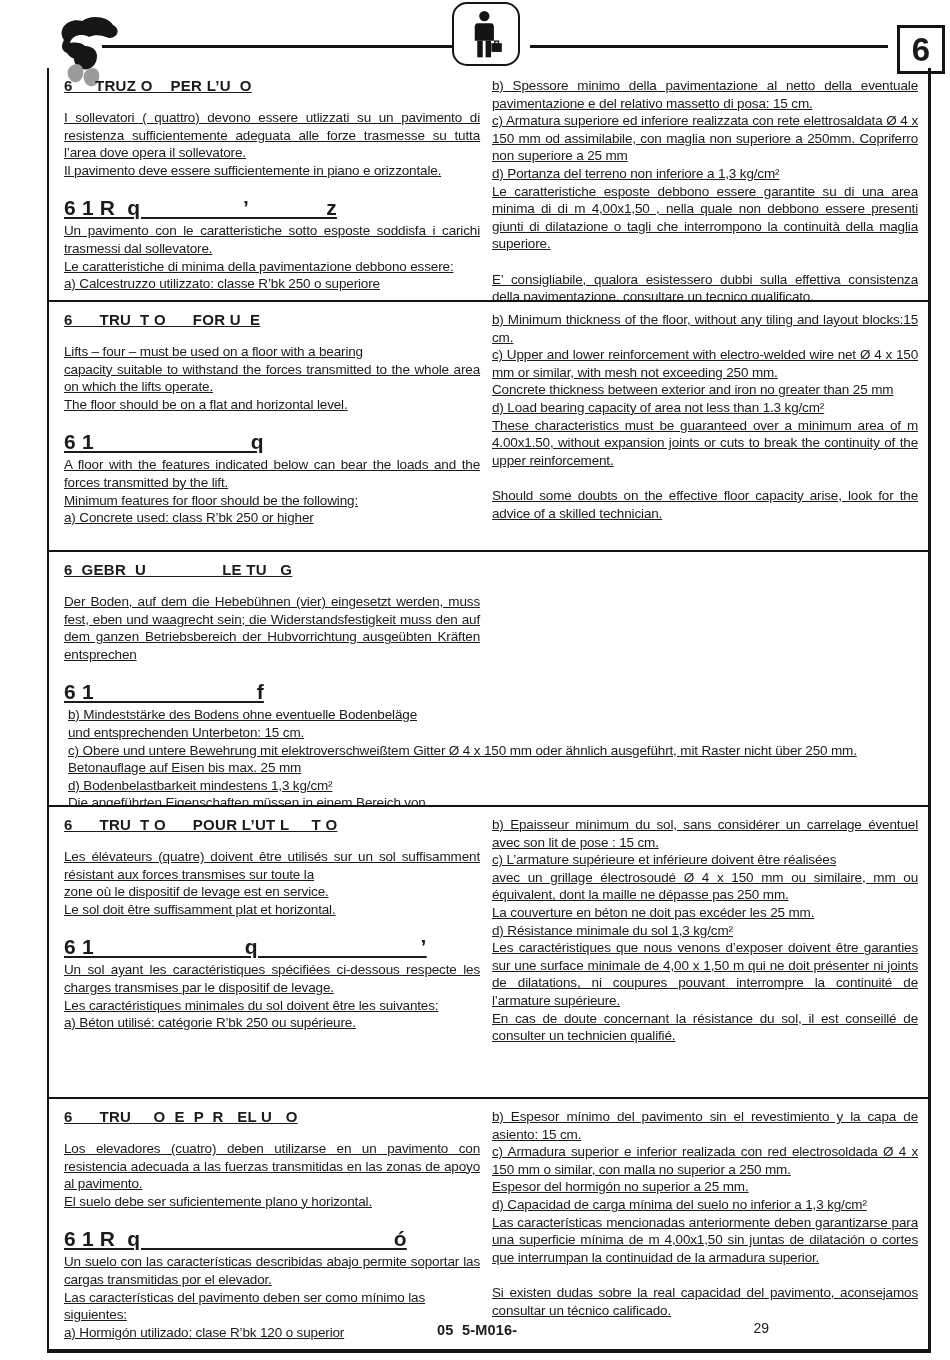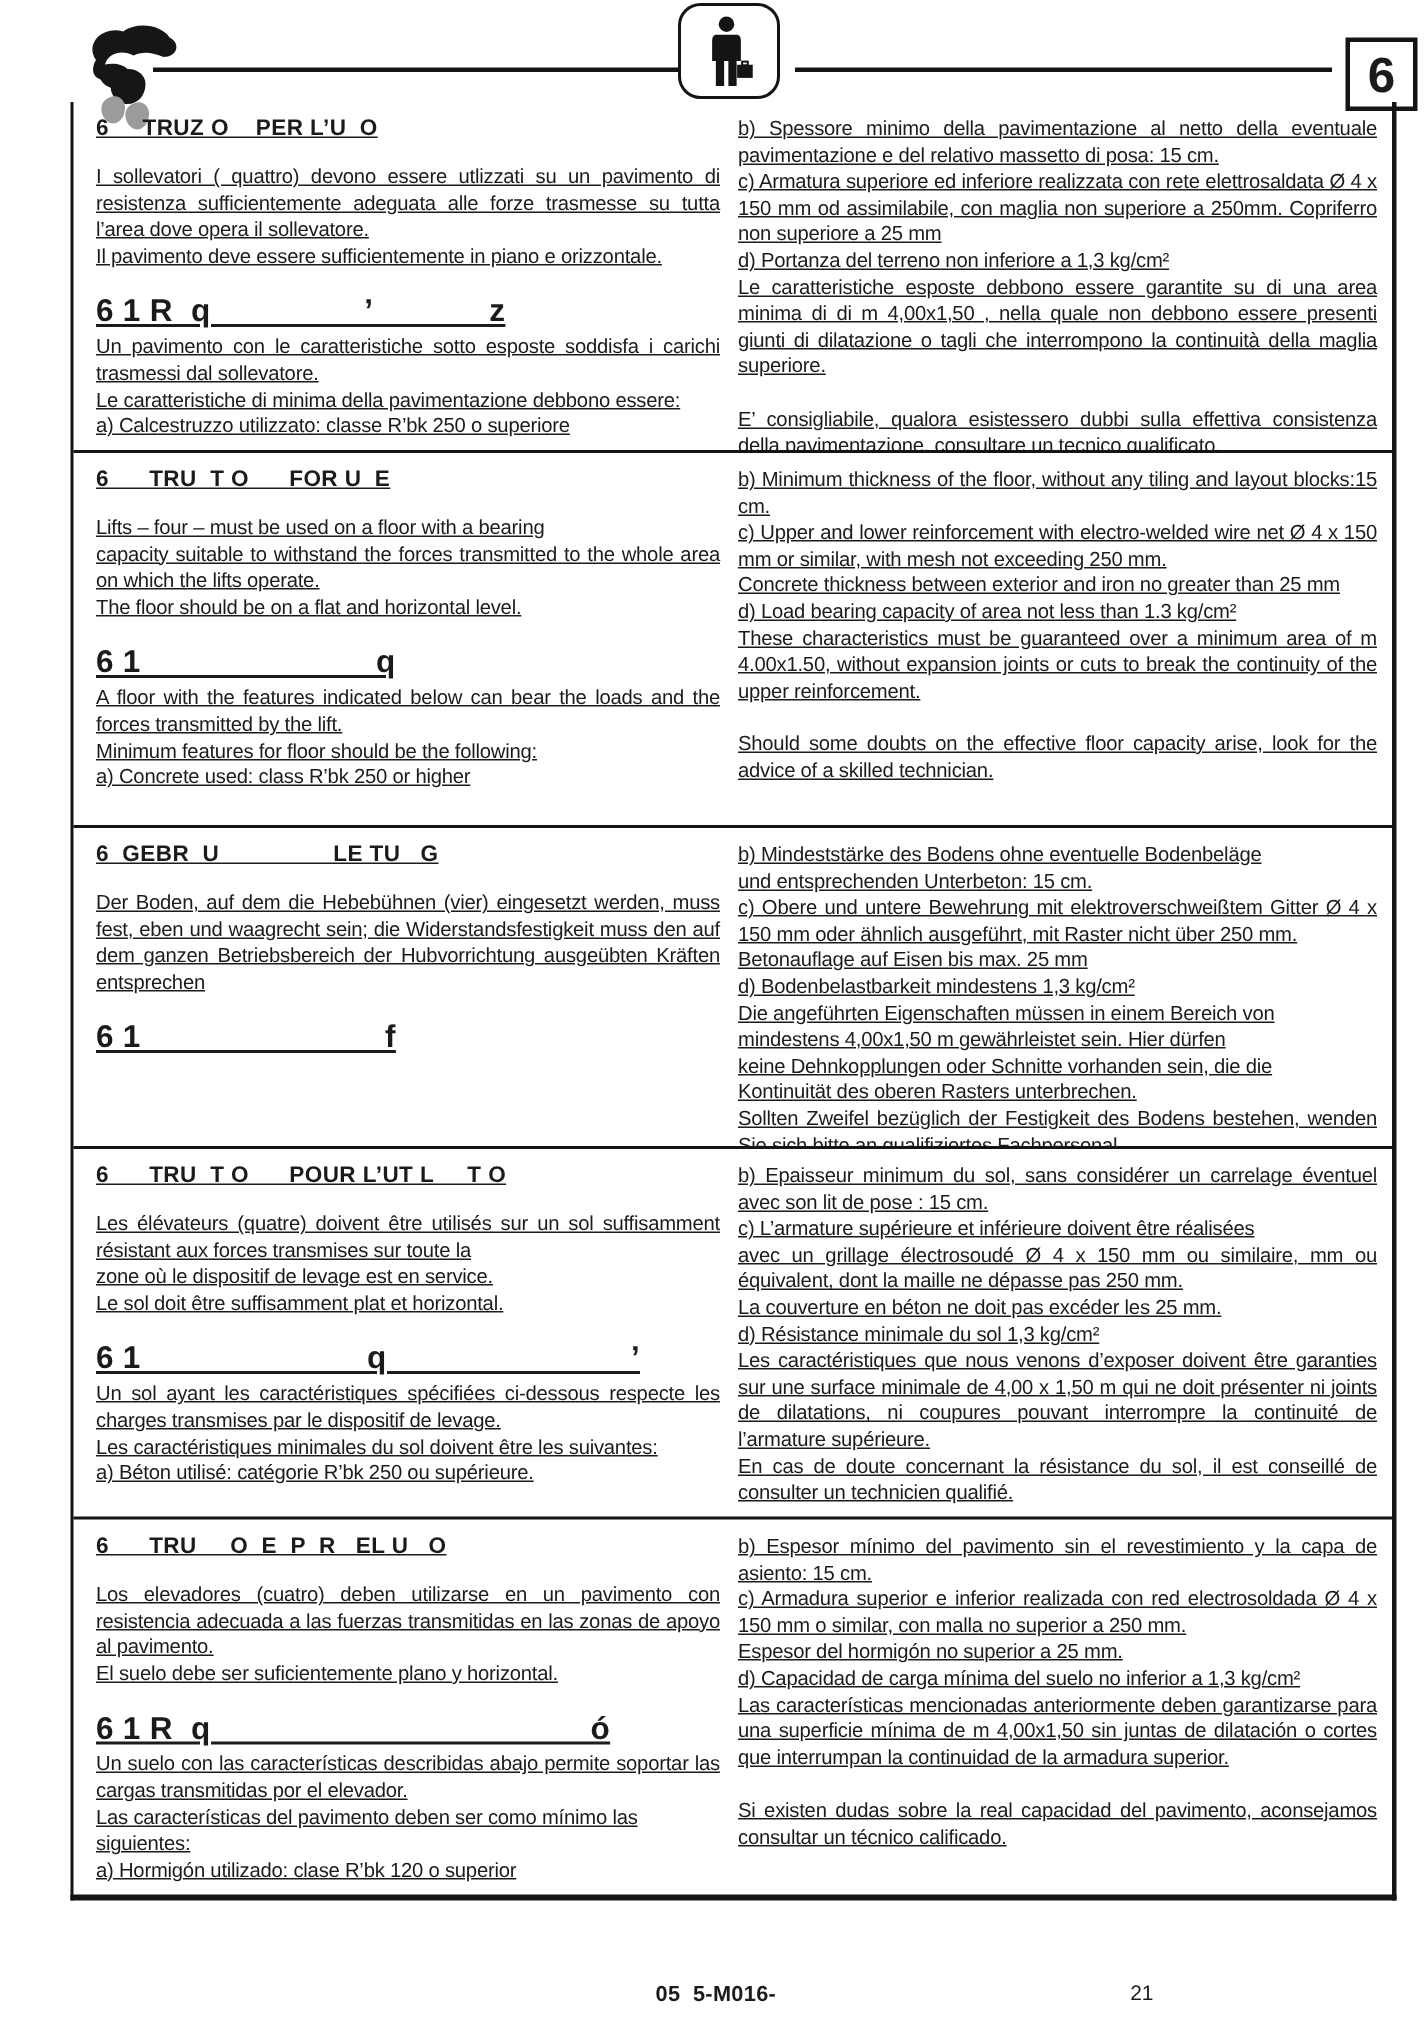--- a/index.html
+++ b/index.html
@@ -141,41 +141,41 @@
       <p class="body specs">b) Minimum thickness of the floor, without any tiling and layout blocks:15 cm.
 c) Upper and lower reinforcement with electro-welded wire net Ø 4 x 150 mm or similar, with mesh not exceeding 250 mm.
 Concrete thickness between exterior and iron no greater than 25 mm
 d) Load bearing capacity of area not less than 1.3 kg/cm²
 These characteristics must be guaranteed over a minimum area of m 4.00x1.50, without expansion joints or cuts to break the continuity of the upper reinforcement.
 
 Should some doubts on the effective floor capacity arise, look for the advice of a skilled technician.</p>
     </div>
   </section>
 
-  <section class="lang-section" style="height: 214px;">
+  <section class="lang-section" style="height: 255px; flex-direction: column;">
     <div class="col col-left">
       <h2 class="sec-title">6  GEBR  U                 LE TU   G</h2>
       <p class="body intro">Der Boden, auf dem die Hebebühnen (vier) eingesetzt werden, muss fest, eben und waagrecht sein; die Widerstandsfestigkeit muss den auf dem ganzen Betriebsbereich der Hubvorrichtung ausgeübten Kräften entsprechen</p>
       <h3 class="sec-subtitle">6 1                           f</h3>
     </div>
     <div class="col col-right">
       <p class="body specs">b) Mindeststärke des Bodens ohne eventuelle Bodenbeläge
 und entsprechenden Unterbeton: 15 cm.
 c) Obere und untere Bewehrung mit elektroverschweißtem Gitter Ø 4 x 150 mm oder ähnlich ausgeführt, mit Raster nicht über 250 mm.
 Betonauflage auf Eisen bis max. 25 mm
 d) Bodenbelastbarkeit mindestens 1,3 kg/cm²
 Die angeführten Eigenschaften müssen in einem Bereich von
 mindestens 4,00x1,50 m gewährleistet sein. Hier dürfen
 keine Dehnkopplungen oder Schnitte vorhanden sein, die die
 Kontinuität des oberen Rasters unterbrechen.
 Sollten Zweifel bezüglich der Festigkeit des Bodens bestehen, wenden Sie sich bitte an qualifiziertes Fachpersonal.</p>
     </div>
   </section>
 
-  <section class="lang-section" style="height: 247px;">
+  <section class="lang-section" style="height: 292px;">
     <div class="col col-left">
       <h2 class="sec-title">6      TRU  T O      POUR L’UT L     T O</h2>
       <p class="body intro">Les élévateurs (quatre) doivent être utilisés sur un sol suffisamment résistant aux forces transmises sur toute la
 zone où le dispositif de levage est en service.
 Le sol doit être suffisamment plat et horizontal.</p>
       <h3 class="sec-subtitle">6 1                         q                           ’</h3>
       <p class="body requirements">Un sol ayant les caractéristiques spécifiées ci-dessous respecte les charges transmises par le dispositif de levage.
 Les caractéristiques minimales du sol doivent être les suivantes:
 a) Béton utilisé: catégorie R’bk 250 ou supérieure.</p>
     </div>
@@ -208,16 +208,16 @@
 d) Capacidad de carga mínima del suelo no inferior a 1,3 kg/cm²
 Las características mencionadas anteriormente deben garantizarse para una superficie mínima de m 4,00x1,50 sin juntas de dilatación o cortes que interrumpan la continuidad de la armadura superior.
 
 Si existen dudas sobre la real capacidad del pavimento, aconsejamos consultar un técnico calificado.</p>
     </div>
   </section>
 </main>
 
   <footer class="page-footer">
     <span class="doc-code">05  5-M016-</span>
-    <span class="page-num">21</span>
+    <span class="page-num">29</span>
   </footer>
 
 </div>
 
 </body></html>

